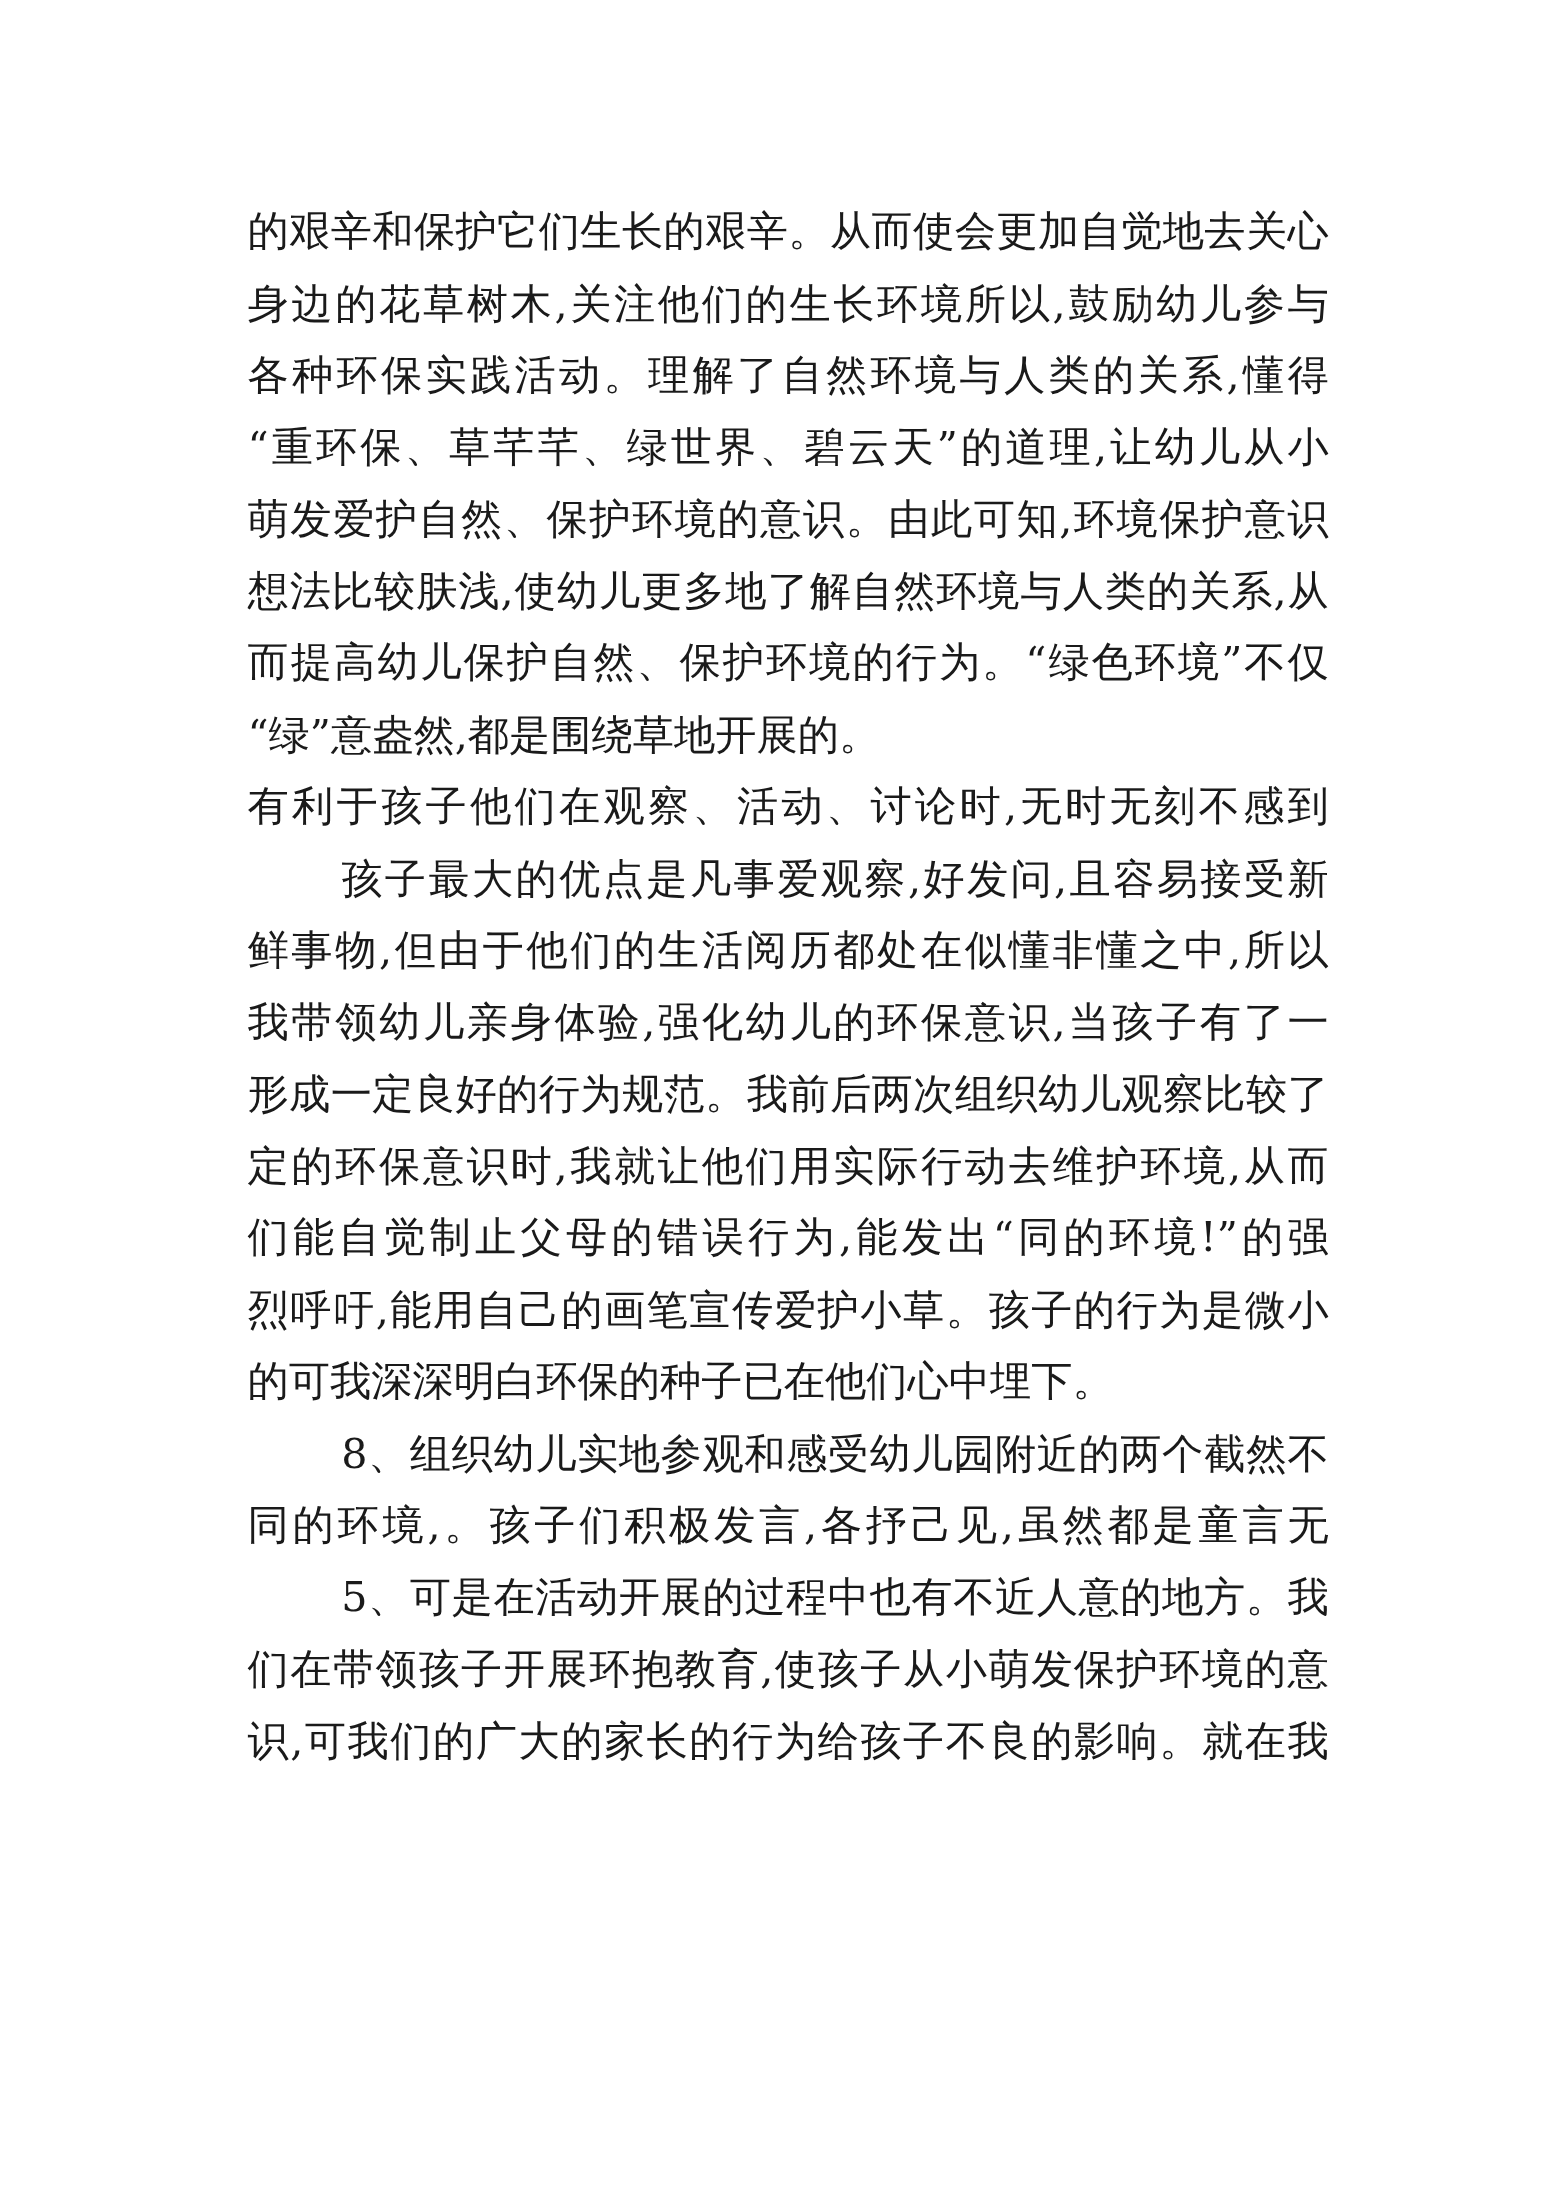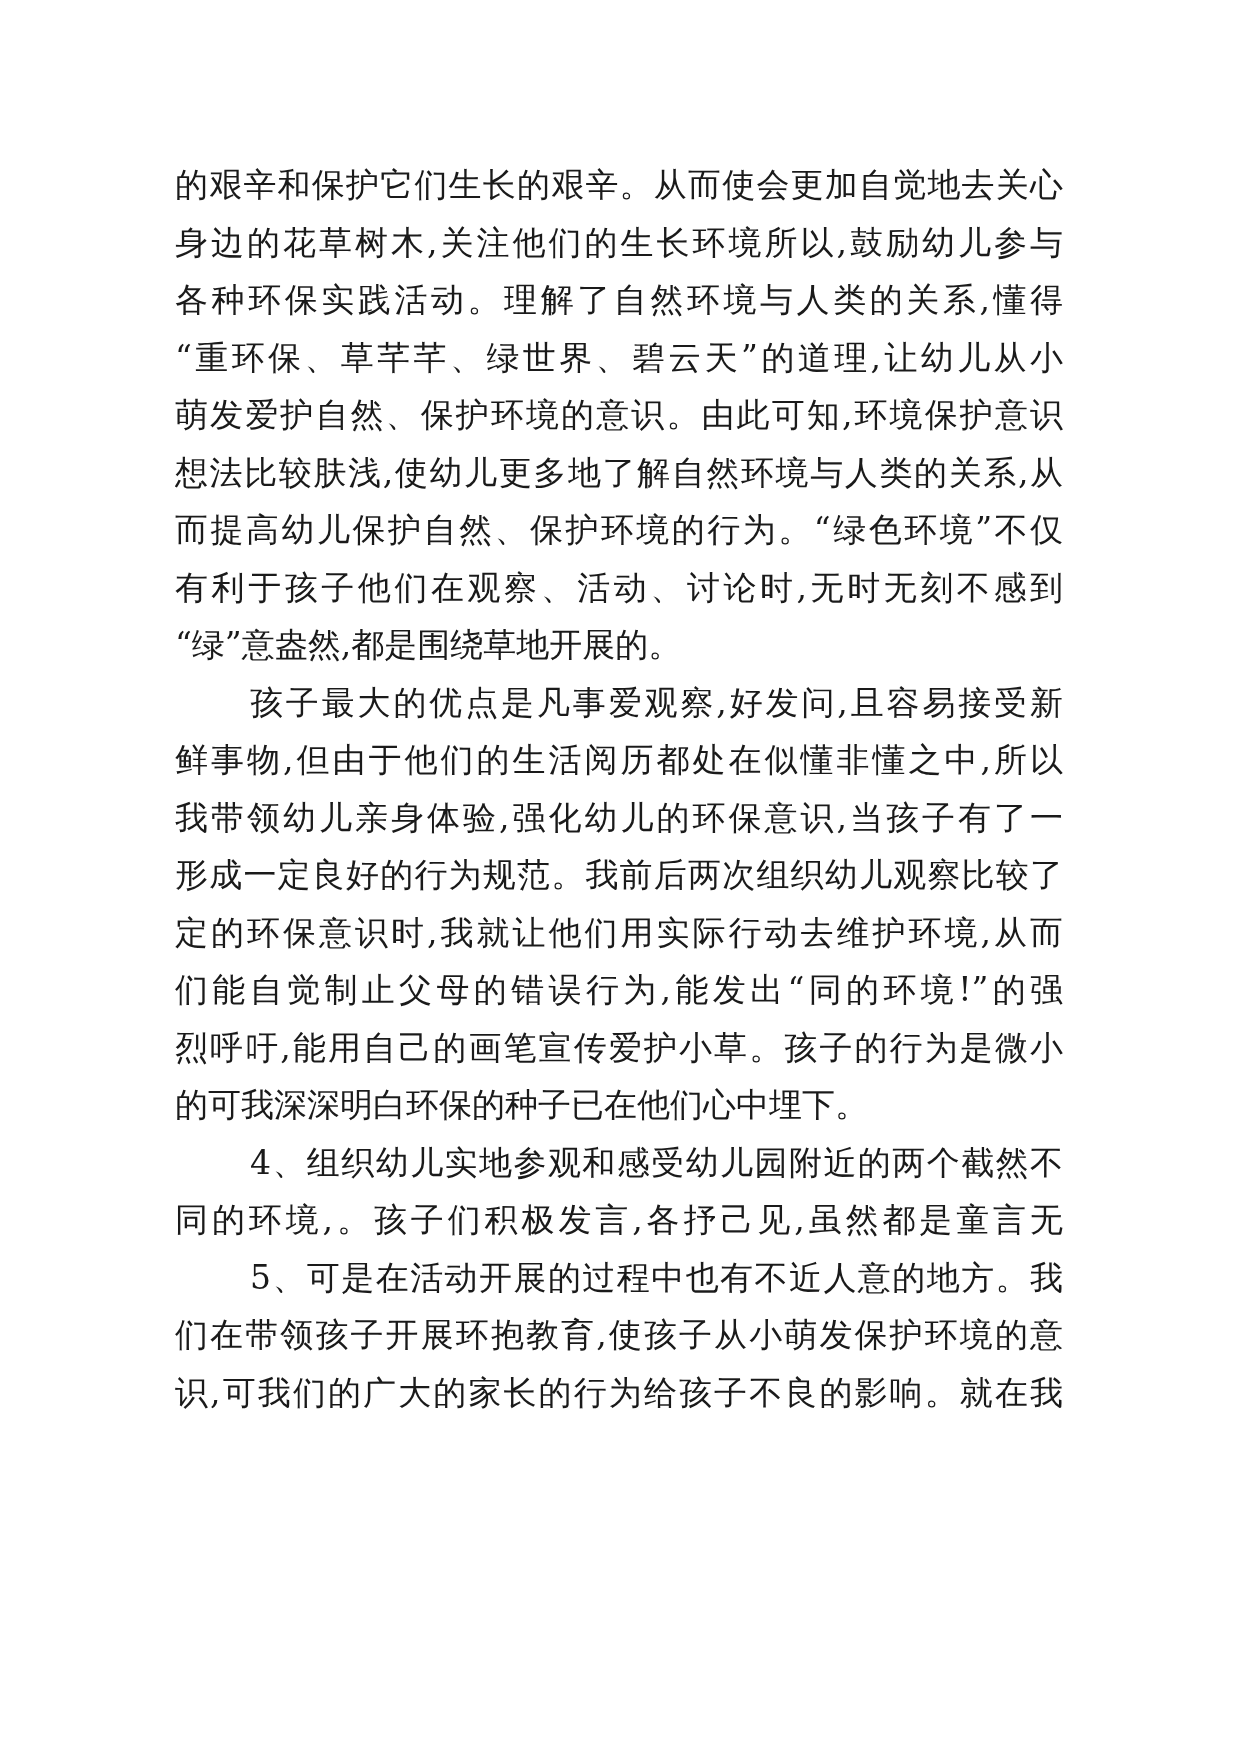--- a/index.html
+++ b/index.html
@@ -25,49 +25,50 @@
     color: #1a1a1a;
     font-weight: 400;
   }
   .text-line {
     text-align: justify;
     text-align-last: justify;
     text-justify: inter-ideograph;
     white-space: normal;
     height: 57.5px;
     overflow: hidden;
+    margin-left: 23px;
   }
   .text-line.para-end {
     text-align-last: left;
   }
   .text-line.first-line {
     text-indent: 75px;
   }
 </style>
 </head>
 <body>
 
 <div class="page">
   <div class="text-body">
       <div class="text-line">的艰辛和保护它们生长的艰辛。从而使会更加自觉地去关心</div>
       <div class="text-line">身边的花草树木,关注他们的生长环境所以,鼓励幼儿参与</div>
       <div class="text-line">各种环保实践活动。理解了自然环境与人类的关系,懂得</div>
       <div class="text-line">“重环保、草芊芊、绿世界、碧云天”的道理,让幼儿从小</div>
       <div class="text-line">萌发爱护自然、保护环境的意识。由此可知,环境保护意识</div>
       <div class="text-line">想法比较肤浅,使幼儿更多地了解自然环境与人类的关系,从</div>
       <div class="text-line">而提高幼儿保护自然、保护环境的行为。“绿色环境”不仅</div>
+      <div class="text-line para-end">“绿”意盎然,都是围绕草地开展的。</div>
       <div class="text-line">有利于孩子他们在观察、活动、讨论时,无时无刻不感到</div>
-      <div class="text-line para-end">“绿”意盎然,都是围绕草地开展的。</div>
       <div class="text-line first-line">孩子最大的优点是凡事爱观察,好发问,且容易接受新</div>
       <div class="text-line">鲜事物,但由于他们的生活阅历都处在似懂非懂之中,所以</div>
       <div class="text-line">我带领幼儿亲身体验,强化幼儿的环保意识,当孩子有了一</div>
       <div class="text-line">形成一定良好的行为规范。我前后两次组织幼儿观察比较了</div>
       <div class="text-line">定的环保意识时,我就让他们用实际行动去维护环境,从而</div>
       <div class="text-line">们能自觉制止父母的错误行为,能发出“同的环境!”的强</div>
       <div class="text-line">烈呼吁,能用自己的画笔宣传爱护小草。孩子的行为是微小</div>
       <div class="text-line para-end">的可我深深明白环保的种子已在他们心中埋下。</div>
-      <div class="text-line first-line">4、组织幼儿实地参观和感受幼儿园附近的两个截然不</div>
+      <div class="text-line first-line">8、组织幼儿实地参观和感受幼儿园附近的两个截然不</div>
       <div class="text-line">同的环境,。孩子们积极发言,各抒己见,虽然都是童言无</div>
       <div class="text-line first-line">5、可是在活动开展的过程中也有不近人意的地方。我</div>
       <div class="text-line">们在带领孩子开展环抱教育,使孩子从小萌发保护环境的意</div>
       <div class="text-line">识,可我们的广大的家长的行为给孩子不良的影响。就在我</div>
     </div>
 </div>
 
 </body></html>

